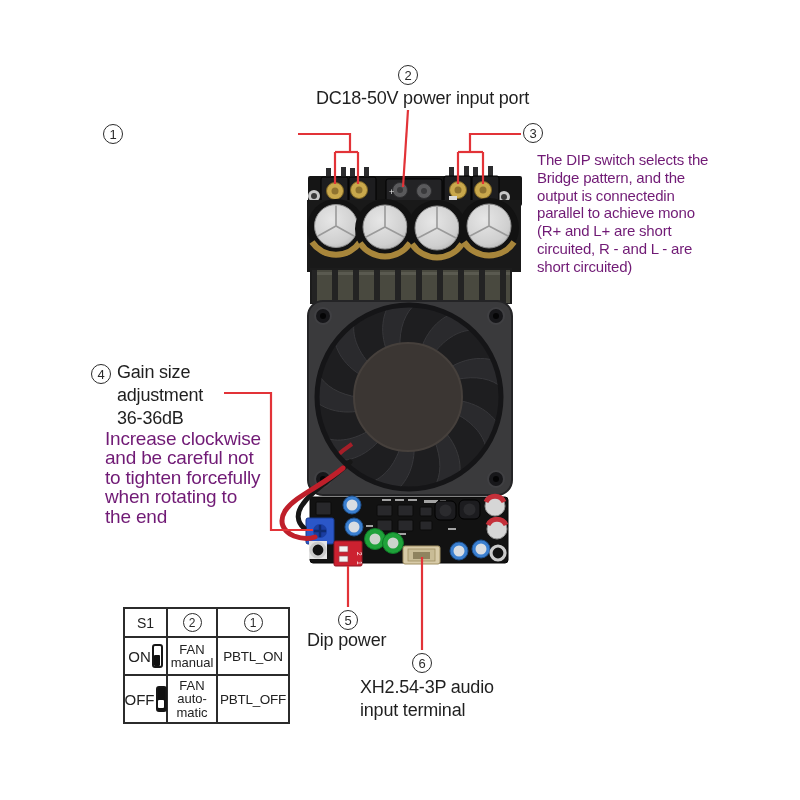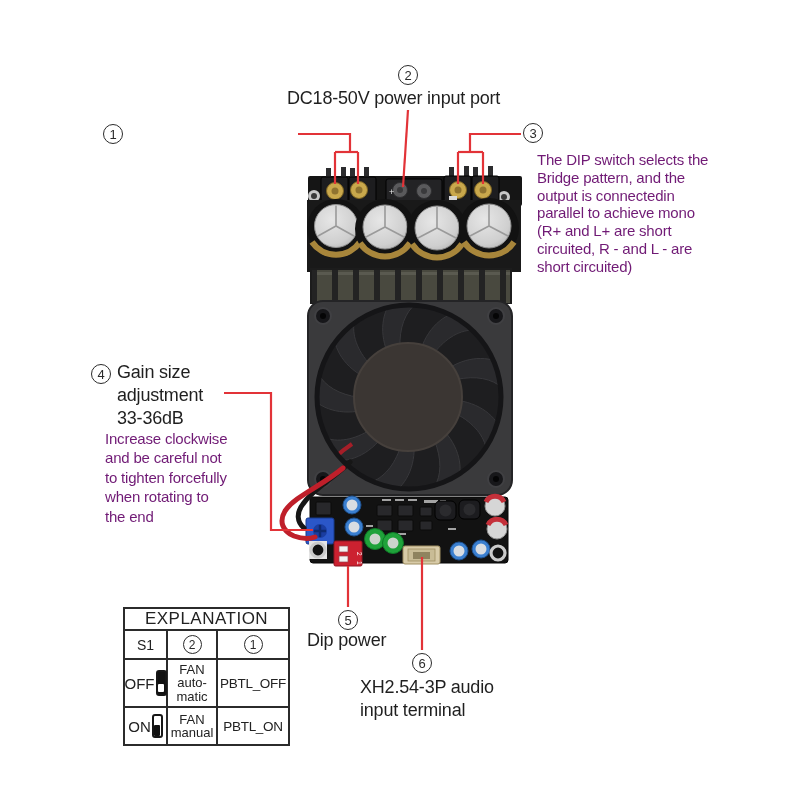--- a/index.html
+++ b/index.html
@@ -8,22 +8,22 @@
   .abs{position:absolute}
   .row{display:flex;align-items:center;gap:5px}
   .cnum{box-sizing:border-box;width:20px;height:20px;border:1.7px solid #2b2b2b;border-radius:50%;
         display:flex;align-items:center;justify-content:center;font-size:13px;line-height:1;
         color:#2b2b2b;background:#fff;flex:0 0 auto}
   .lbl{font-size:18px;letter-spacing:-0.2px;color:#1f1f1f;white-space:nowrap}
   .pre{white-space:pre-line}
   .note{color:#701a75;letter-spacing:-0.2px}
   #right-note{font-size:15px;line-height:17.8px;width:190px}
   #gain-label{font-size:18px;line-height:23px}
-  #gain-note{font-size:15px;line-height:19.4px;width:170px}
-  #power-label{width:242px;text-align:left;white-space:nowrap}
+  #gain-note{font-size:19px;line-height:19.4px;width:170px}
+  #power-label{width:242px;text-align:right;white-space:nowrap}
   #audio-label{font-size:18px;line-height:22.5px}
   
   #exp-table{border-collapse:collapse;table-layout:fixed}
   #exp-table td{border:2px solid #2b2b2b;text-align:center;vertical-align:middle;padding:0;color:#222}
   .t-title{font-size:17px;letter-spacing:0.5px}
   .t-s1{font-size:14px}
   .t-state{font-size:15px}
   .t-fan{font-size:13px;line-height:13.5px}
   .t-pbtl{font-size:13.5px;letter-spacing:-0.3px}
   .cnum.tiny{width:19px;height:19px;font-size:12px;margin:0 auto;border-width:1.5px}
@@ -310,21 +310,21 @@
 parallel to achieve mono
 (R+ and L+ are short
 circuited, R - and L - are
 short circuited)</div>
 
 <div class="abs" style="left:91px;top:364px">
   <span class="cnum">4</span>
 </div>
 <div class="abs lbl pre" id="gain-label" style="left:117px;top:361px;white-space:pre-line">Gain size
 adjustment
-33-36dB</div>
+36-36dB</div>
 <div class="abs note pre" id="gain-note" style="left:105px;top:429px">Increase clockwise
 and be careful not
 to tighten forcefully
 when rotating to
 the end</div>
 
 <div class="abs" style="left:338px;top:610px">
   <span class="cnum">5</span>
 </div>
 <div class="abs lbl" style="left:307px;top:630px">Dip power</div>
@@ -335,53 +335,50 @@
 <div class="abs lbl pre" id="audio-label" style="left:360px;top:676px;white-space:pre-line">XH2.54-3P audio
 input terminal</div>
 
 <table id="exp-table" class="abs" style="left:123px;top:607px;width:165px">
   <colgroup>
       <col style="width:43px">
       <col style="width:50px">
       <col style="width:72px">
     </colgroup>
   <tbody>
-      <tr style="height:22px">
-    <td colspan="3" class="t-title">EXPLANATION</td>
-  </tr>
   <tr style="height:29px">
     <td class="t-s1">S1</td>
     <td>
       <span class="cnum tiny">2</span>
     </td>
     <td>
       <span class="cnum tiny">1</span>
     </td>
+  </tr>
+  <tr style="height:38px">
+    <td>
+      <div class="statewrap">
+        <span class="t-state">ON</span>
+        <span class="swg on">
+              <span class="nub"></span>
+            </span>
+      </div>
+    </td>
+    <td class="t-fan pre">FAN
+manual</td>
+    <td class="t-pbtl">PBTL_ON</td>
   </tr>
   <tr style="height:48px">
     <td>
       <div class="statewrap">
         <span class="t-state">OFF</span>
         <span class="swg off">
               <span class="nub"></span>
             </span>
       </div>
     </td>
     <td class="t-fan pre">FAN
 auto-
 matic</td>
     <td class="t-pbtl">PBTL_OFF</td>
   </tr>
-  <tr style="height:38px">
-    <td>
-      <div class="statewrap">
-        <span class="t-state">ON</span>
-        <span class="swg on">
-              <span class="nub"></span>
-            </span>
-      </div>
-    </td>
-    <td class="t-fan pre">FAN
-manual</td>
-    <td class="t-pbtl">PBTL_ON</td>
-  </tr>
 </tbody>
   </table>
 
 </body></html>

